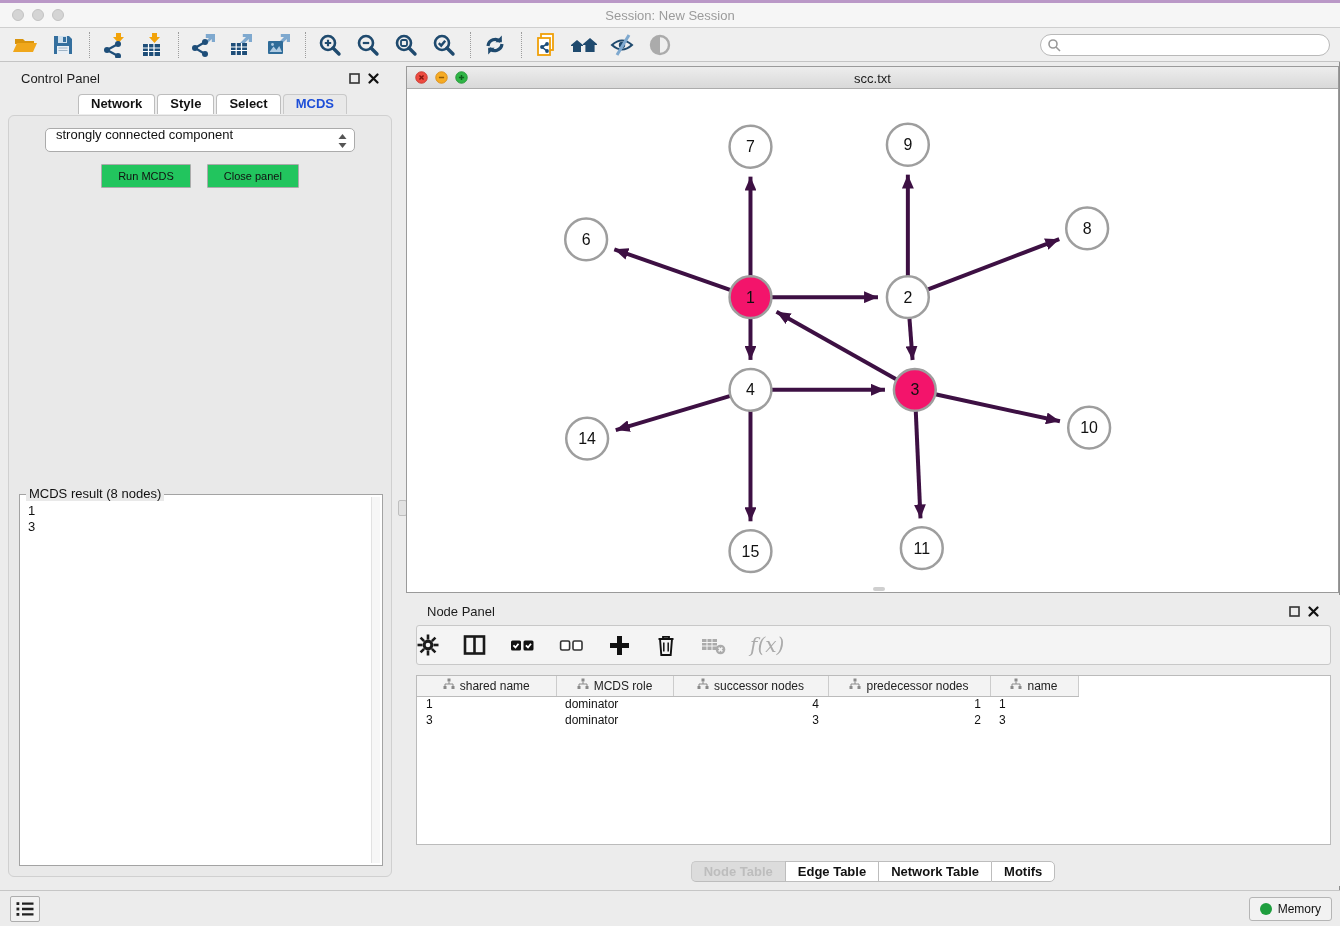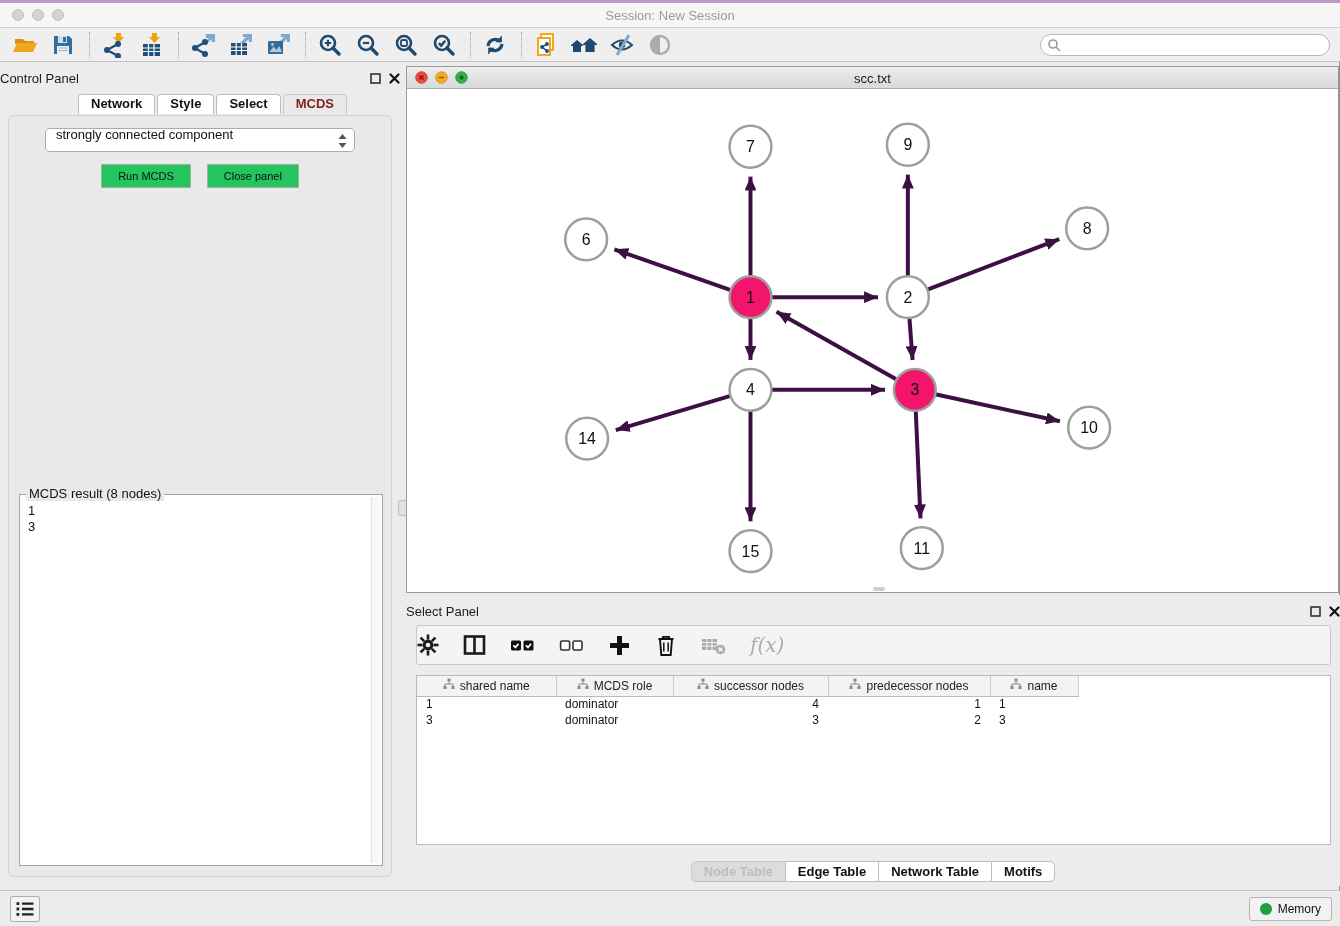--- a/index.html
+++ b/index.html
@@ -17,27 +17,27 @@
   
   .toolbar { position:absolute; left:0; top:28px; right:0; height:34px; background:#EFEFEF; border-bottom:1px solid #C4C4C4; display:flex; align-items:center; padding:0 10px; }
   .tb-btn { width:30px; height:28px; display:flex; align-items:center; justify-content:center; margin-right:8px; }
   .tb-sep { width:1px; height:26px; border-left:1px dotted #9d9d9d; margin:0 9px 0 3px; }
   .search-wrap { margin-left:auto; position:relative; width:290px; height:22px; }
   .search-wrap input { width:100%; height:100%; border:1px solid #B9B9B9; border-radius:11px; background:#fff; padding:0 8px 0 26px; font-size:12px; font-family:"Liberation Sans",sans-serif; color:#333; outline:none; }
   .search-wrap svg { position:absolute; left:7px; top:4px; }
 
   
   .control-panel { position:absolute; left:0; top:62px; width:400px; height:828px; background:#ECECEC; }
-  .panel-head { height:32px; display:flex; align-items:center; padding:0 0; font-size:13px; color:#1c1c1c; }
+  .panel-head { height:32px; display:flex; align-items:center; padding:0 21px; font-size:13px; color:#1c1c1c; }
   .panel-head .spacer { flex:1; }
   .win-ctl { display:flex; align-items:center; gap:8px; }
   .tabs { display:flex; position:relative; z-index:2; }
   .cp-tabs { padding-left:78px; }
   .tab { height:20px; line-height:18px; padding:0 12px; font-size:13px; font-weight:bold; color:#111; background:#fff; border:1px solid #BDBDBD; border-bottom:none; border-radius:4px 4px 0 0; margin-right:2px; cursor:default; }
-  .tab.active { background:#E9E9E9; color:#7f1d1d; border-color:#C9C9C9; }
+  .tab.active { background:#E9E9E9; color:#1d4ed8; border-color:#C9C9C9; }
   .cp-content { position:absolute; left:8px; right:8px; top:53px; bottom:13px; background:#E9E9E9; border:1px solid #D0D0D0; border-radius:6px; }
   .opt-label { text-align:center; margin-top:26px; font-size:13px; color:#111; }
   .dropdown { position:relative; margin:12px 36px 0 36px; height:24px; background:#fff; border:1px solid #ABABAB; border-radius:5px; display:flex; align-items:center; padding:0 22px 12px 10px; font-size:13px; color:#111; }
   .dropdown svg { position:absolute; right:6px; top:4px; }
   .btn-row { display:flex; justify-content:center; gap:16px; margin-top:12px; }
   .btn { height:24px; padding:0 16px; background:#22c55e; border:1px solid #ABABAB; border-radius:1px; font-size:11px; color:#111; display:flex; align-items:center; }
   .result-box { position:absolute; left:10px; right:8px; top:378px; bottom:10px; border:1px solid #A3A3A3; background:#fff; }
   .result-legend { position:absolute; top:-9px; left:6px; background:#E9E9E9; padding:0 3px; font-size:13px; color:#111; }
   .result-lines { position:absolute; inset:2px 12px 2px 2px; padding:6px 6px; font-size:13px; color:#111; line-height:16px; overflow:hidden; }
   .result-scroll { position:absolute; top:2px; bottom:2px; right:2px; width:9px; background:#F7F7F7; border-left:1px solid #E2E2E2; }
@@ -341,21 +341,21 @@
           <text x="344" y="469.5" text-anchor="middle" font-size="16" font-family="&quot;Liberation Sans&quot;, sans-serif" fill="#111111">15</text>
           <circle cx="516" cy="461" r="21" fill="#ffffff" stroke="#9E9E9E" stroke-width="2.5"></circle>
           <text x="516" y="466.5" text-anchor="middle" font-size="16" font-family="&quot;Liberation Sans&quot;, sans-serif" fill="#111111">11</text>
         </svg>
     </div>
     <div class="resize-grip"></div>
   </div>
 
   <div class="table-panel">
     <div class="panel-head">
-      <span>Select Panel</span>
+      <span>Node Panel</span>
       <span class="spacer"></span>
       <span class="win-ctl">
         <svg width="11" height="11" viewBox="0 0 11 11">
             <rect x="1" y="1" width="9" height="9" fill="none" stroke="#333" stroke-width="1.6"></rect>
           </svg>
         <svg width="11" height="11" viewBox="0 0 11 11">
             <path d="M1.5 1.5l8 8M9.5 1.5l-8 8" stroke="#111" stroke-width="2.2" stroke-linecap="round"></path>
           </svg>
       </span>
     </div>

